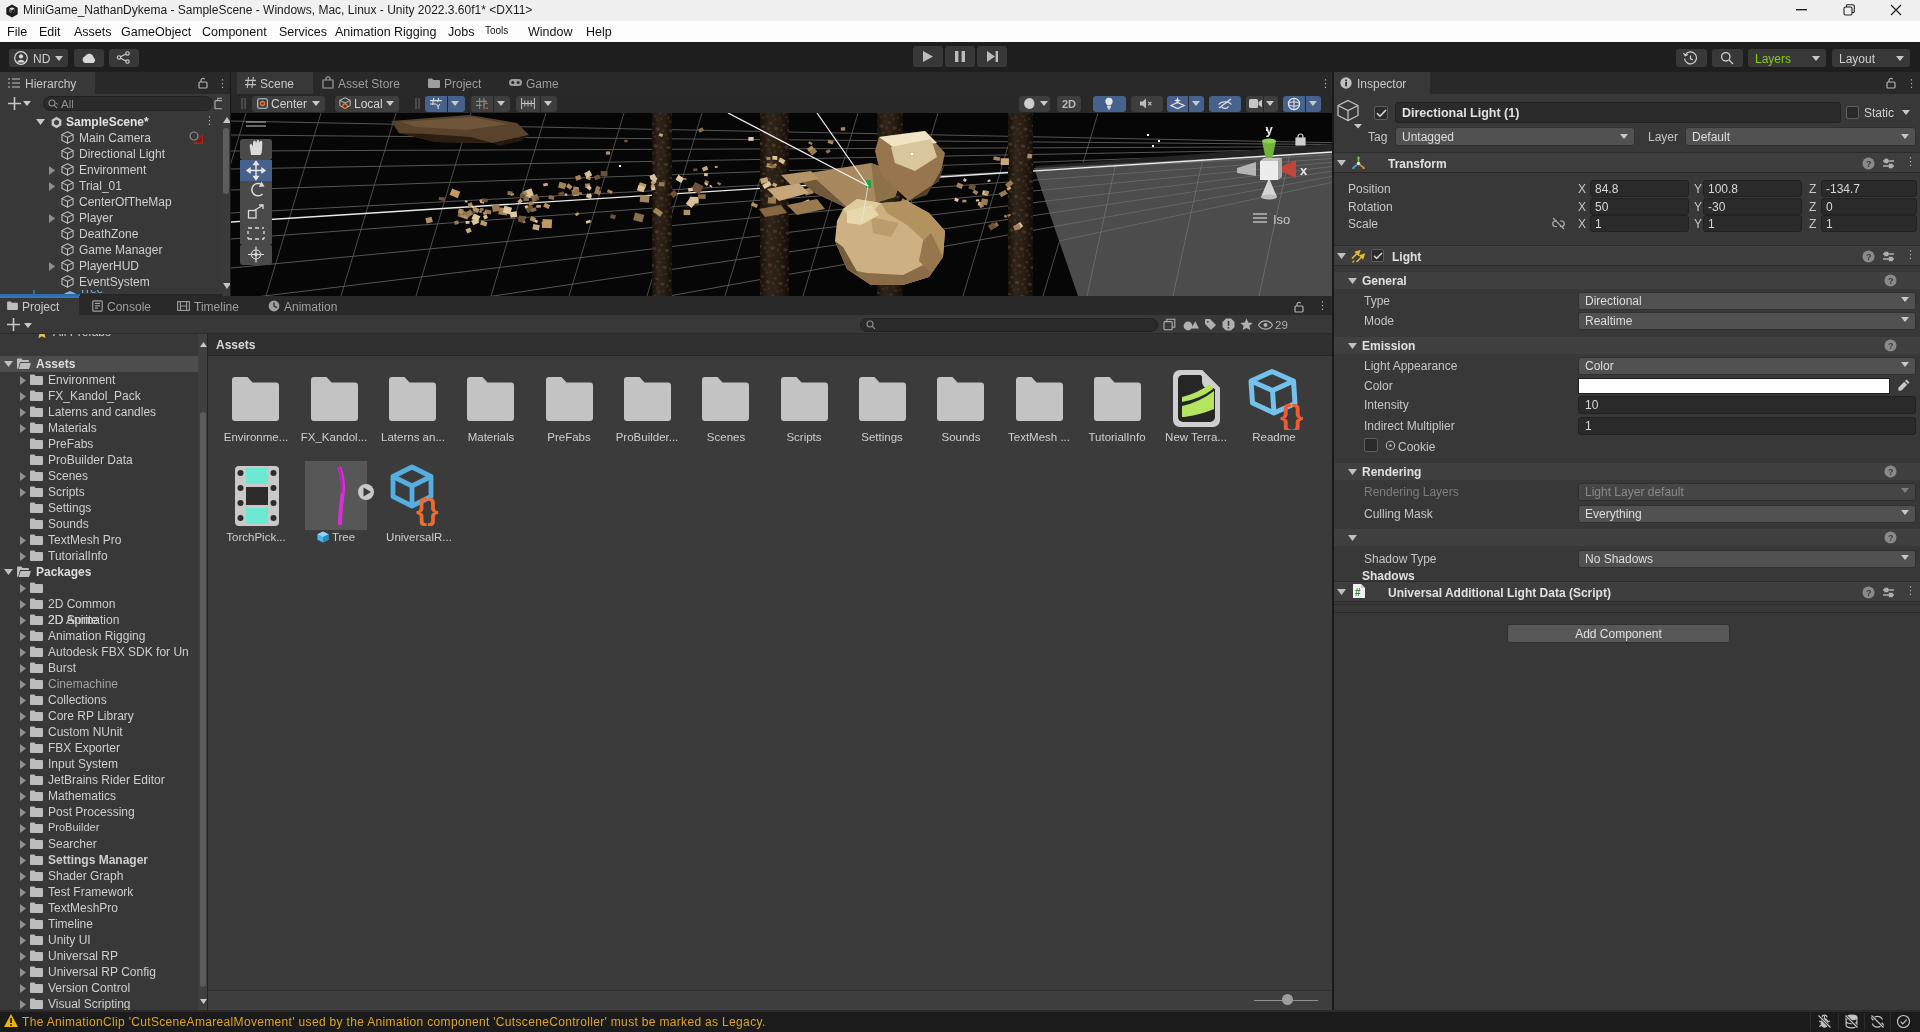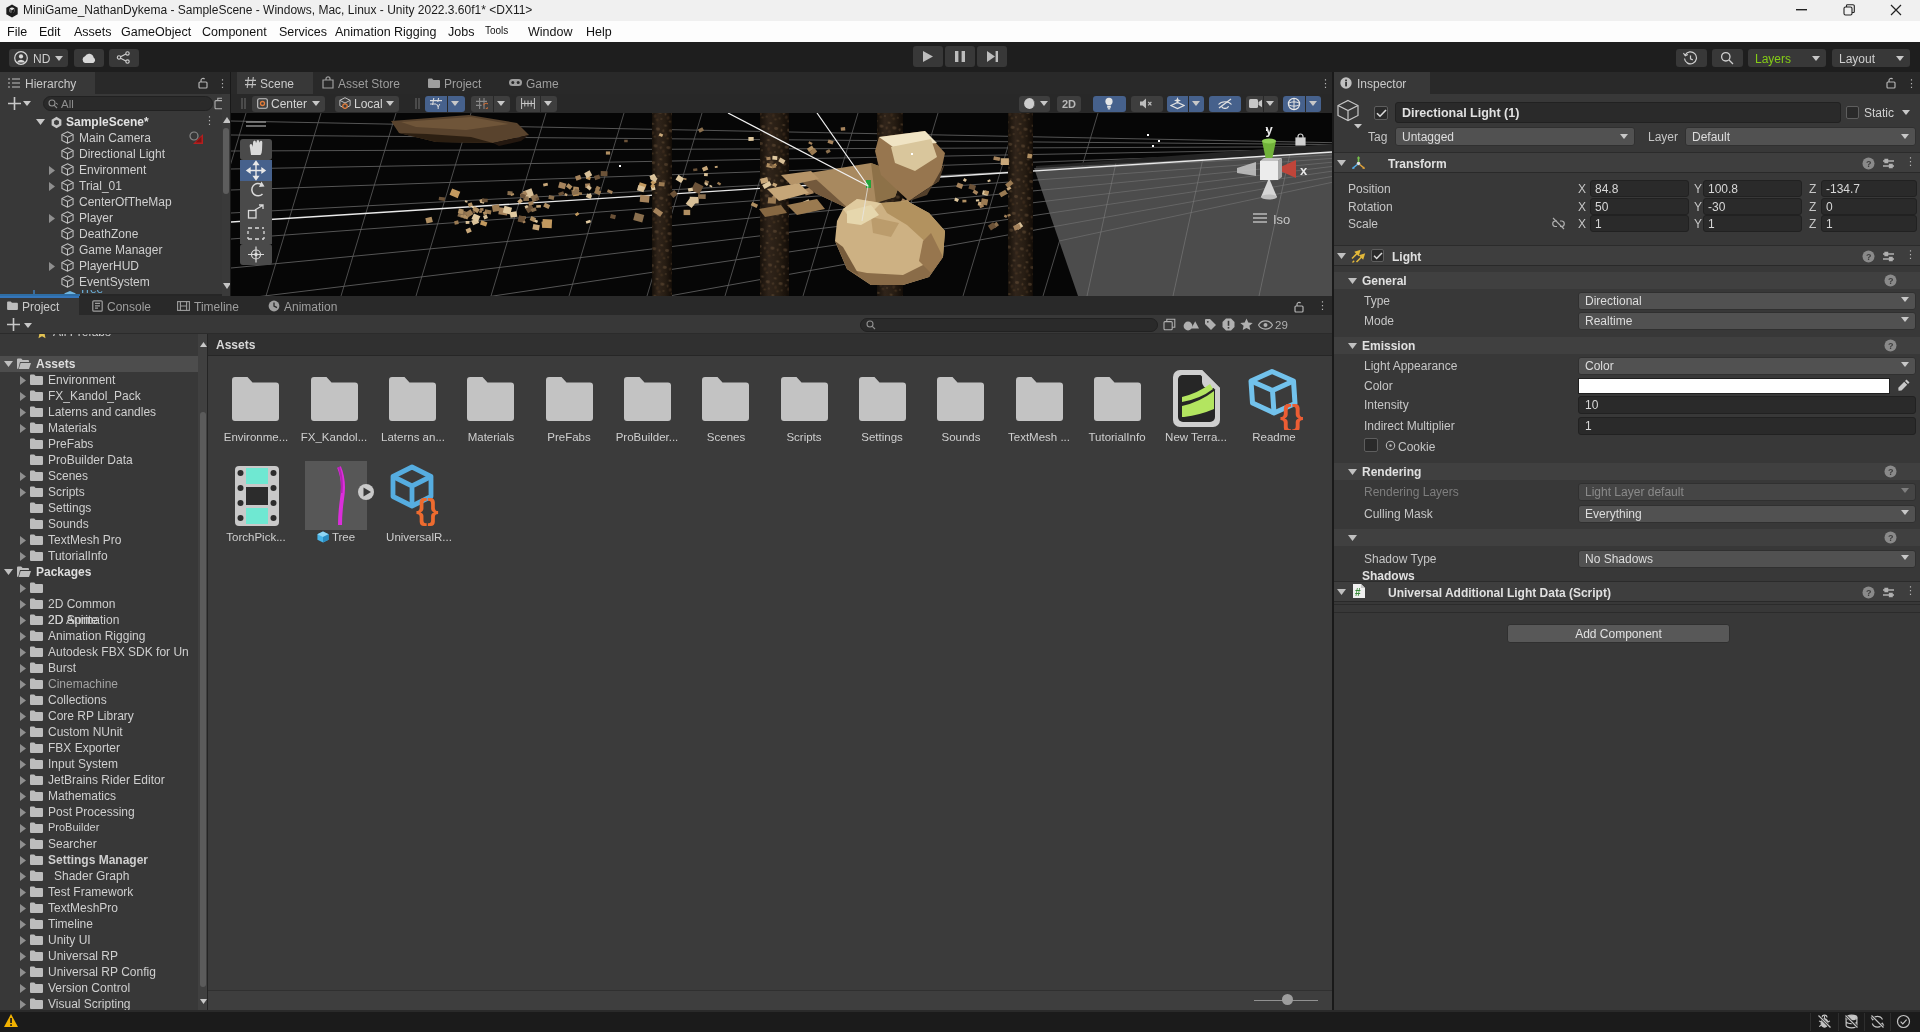--- a/index.html
+++ b/index.html
@@ -944,21 +944,21 @@
     <svg class="abs" style="left:30px;top:854px;" width="13" height="11" viewBox="0 0 13 11" fill="#bdbdbd">
       <path d="M0 1.5 A1 1 0 0 1 1 0.5 L4.2 0.5 L5.6 2 L12 2 A1 1 0 0 1 13 3 L13 10 A1 1 0 0 1 12 11 L1 11 A1 1 0 0 1 0 10 Z"></path>
     </svg>
     <div class="abs" style="left:48px;top:853px;font-size:12px;color:#cfcfcf;font-weight:bold;">Settings Manager</div>
     <svg class="abs" style="left:20px;top:871.5px;" width="6" height="9">
       <polygon points="0,0 6,4.5 0,9" fill="#8f8f8f"></polygon>
     </svg>
     <svg class="abs" style="left:30px;top:870px;" width="13" height="11" viewBox="0 0 13 11" fill="#bdbdbd">
       <path d="M0 1.5 A1 1 0 0 1 1 0.5 L4.2 0.5 L5.6 2 L12 2 A1 1 0 0 1 13 3 L13 10 A1 1 0 0 1 12 11 L1 11 A1 1 0 0 1 0 10 Z"></path>
     </svg>
-    <div class="abs" style="left:48px;top:869px;font-size:12px;color:#cfcfcf;margin-left:6px;">Shader Graph</div>
+    <div class="abs" style="left:48px;top:869px;font-size:12px;color:#cfcfcf;">Shader Graph</div>
     <svg class="abs" style="left:20px;top:887.5px;" width="6" height="9">
       <polygon points="0,0 6,4.5 0,9" fill="#8f8f8f"></polygon>
     </svg>
     <svg class="abs" style="left:30px;top:886px;" width="13" height="11" viewBox="0 0 13 11" fill="#bdbdbd">
       <path d="M0 1.5 A1 1 0 0 1 1 0.5 L4.2 0.5 L5.6 2 L12 2 A1 1 0 0 1 13 3 L13 10 A1 1 0 0 1 12 11 L1 11 A1 1 0 0 1 0 10 Z"></path>
     </svg>
     <div class="abs" style="left:48px;top:885px;font-size:12px;color:#cfcfcf;">Test Framework</div>
     <svg class="abs" style="left:20px;top:903.5px;" width="6" height="9">
       <polygon points="0,0 6,4.5 0,9" fill="#8f8f8f"></polygon>
     </svg>
@@ -1350,20 +1350,21 @@
     <div class="abs" style="left:1334px;top:612px;width:586px;height:1px;background:#2b2b2b;"></div>
     <div class="abs" style="left:1507px;top:624px;width:223px;height:19px;background:#585858;border:1px solid #303030;border-radius:3px;"></div>
     <div class="abs" style="left:1507px;top:627px;width:223px;text-align:center;font-size:12px;color:#e2e2e2;">Add Component</div>
 <div class="abs" style="left:0;top:1010px;width:1920px;height:2px;background:#2a2a2a;"></div>
 <div class="abs" style="left:0;top:1012px;width:1920px;height:20px;background:#1b1b1b;"></div>
 <svg class="abs" style="left:4px;top:1014px;" width="14" height="13" viewBox="0 0 14 13">
  <polygon points="7,0 14,13 0,13" fill="#f2b200"></polygon>
       <rect x="6.2" y="4" width="1.7" height="5" fill="#1b1b1b"></rect>
       <rect x="6.2" y="10.2" width="1.7" height="1.7" fill="#1b1b1b"></rect>
     </svg>
+<div class="abs" style="left:22px;top:1015px;font-size:12px;letter-spacing:0.33px;color:#dfa41f;">The AnimationClip 'CutSceneAmarealMovement' used by the Animation component 'CutsceneController' must be marked as Legacy.</div>
 <div class="abs" style="left:1810px;top:1013px;width:1px;height:18px;background:#2e2e2e;"></div>
 <div class="abs" style="left:1838px;top:1013px;width:1px;height:18px;background:#2e2e2e;"></div>
 <div class="abs" style="left:1864px;top:1013px;width:1px;height:18px;background:#2e2e2e;"></div>
 <div class="abs" style="left:1890px;top:1013px;width:1px;height:18px;background:#2e2e2e;"></div>
 <svg class="abs" style="left:1817px;top:1014px;" width="15" height="15" viewBox="0 0 15 15" fill="none" stroke="#c4c4c4" stroke-width="1.1">
  <ellipse cx="7.5" cy="9" rx="3.4" ry="4.2" fill="#c4c4c4"></ellipse>
       <path d="M5 3.6 A2.5 2.5 0 0 1 10 3.6 M7.5 4.8 L7.5 2 M2 7 L4.2 7.8 M13 7 L10.8 7.8 M2.2 12.6 L4.4 11 M12.8 12.6 L10.6 11"></path>
  <path d="M1.5 1.5 L13.5 13.5" stroke="#1b1b1b" stroke-width="2.6"></path>
       <path d="M1.5 1.5 L13.5 13.5" stroke="#c4c4c4" stroke-width="1.2"></path>
     </svg>

